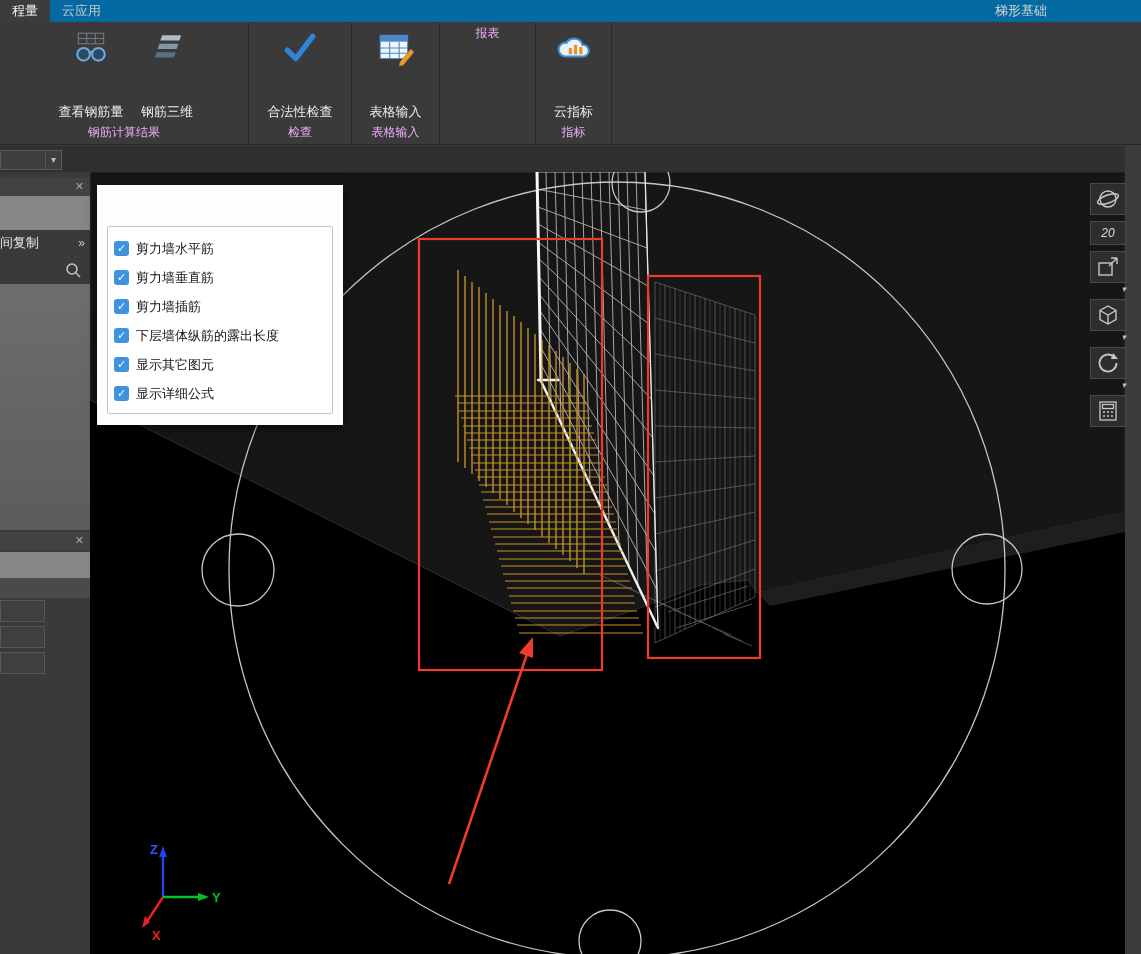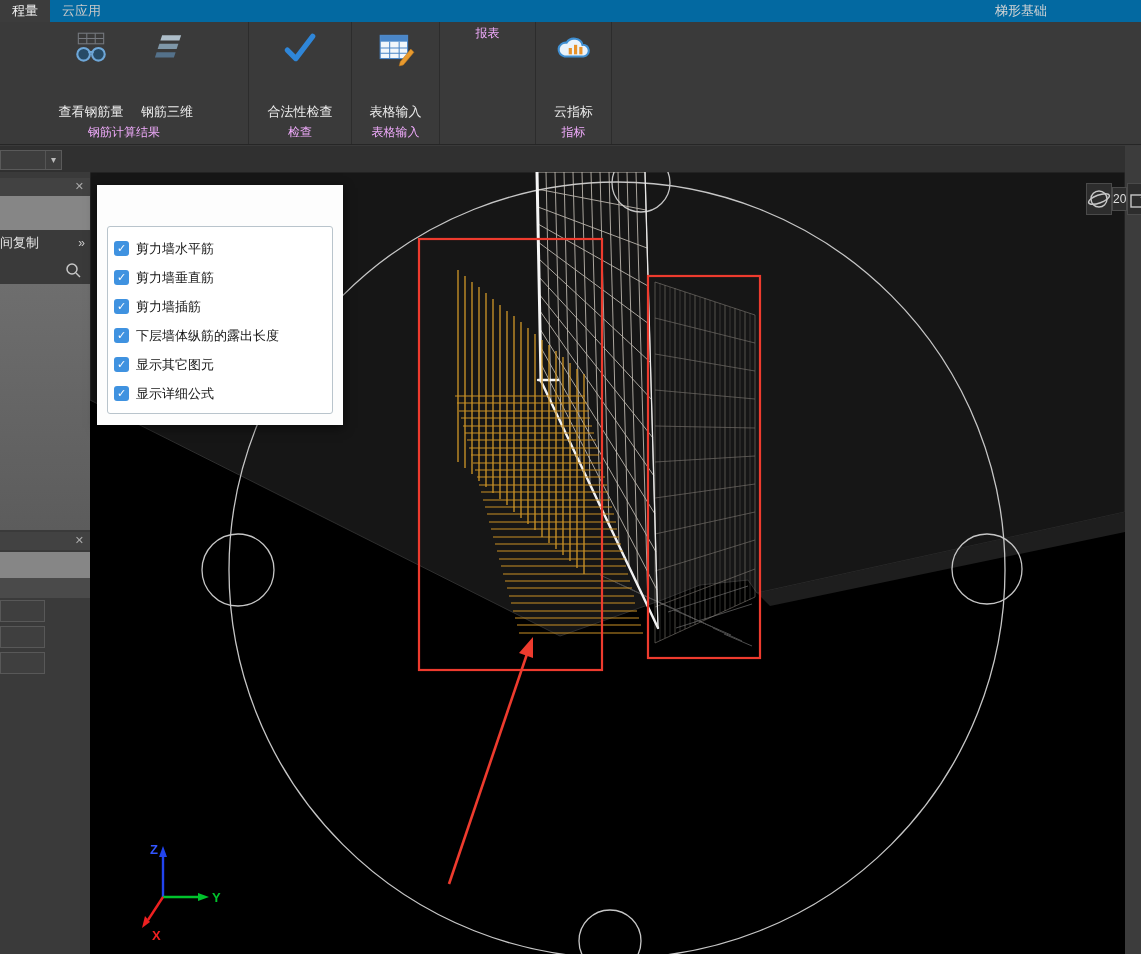--- a/index.html
+++ b/index.html
@@ -59,21 +59,21 @@
   #panel-box { position:absolute; left:10px; top:41px; width:226px; height:188px;
                border:1px solid #b9c4cc; border-radius:3px; padding:7px 6px; background:#fff; }
   .chk-row { display:flex; align-items:center; height:29px; cursor:pointer; }
   .chk { width:15px; height:15px; border-radius:3px; background:#3f92e0; color:#fff;
          font-size:11px; line-height:15px; text-align:center; flex:0 0 15px; }
   .chk-lbl { font-size:13px; color:#141414; margin-left:7px; white-space:nowrap; }
 
   
   #rstrip { position:absolute; left:1125px; top:145px; width:16px; height:809px; background:#3c3c3c; }
   #rtoolbar { position:absolute; left:1086px; top:183px; width:40px; z-index:4;
-              display:flex; flex-direction:row; align-items:center; }
+              display:flex; flex-direction:column; align-items:flex-end;font-style:italic; }
   .rt-btn { width:36px; height:32px; background:#2d2d2d; border:1px solid #4a4a4a;
             display:flex; justify-content:center; align-items:center; margin-bottom:6px; cursor:pointer; }
   .rt-caret { height:10px; line-height:8px; font-size:9px; color:#bbb; margin:-4px 0 4px 0; cursor:pointer; }
   .rt-zoom { font-size:12px; color:#ddd; }
 </style>
 </head>
 <body>
 
 <div id="titlebar">
   <div class="tab active">程量</div>

